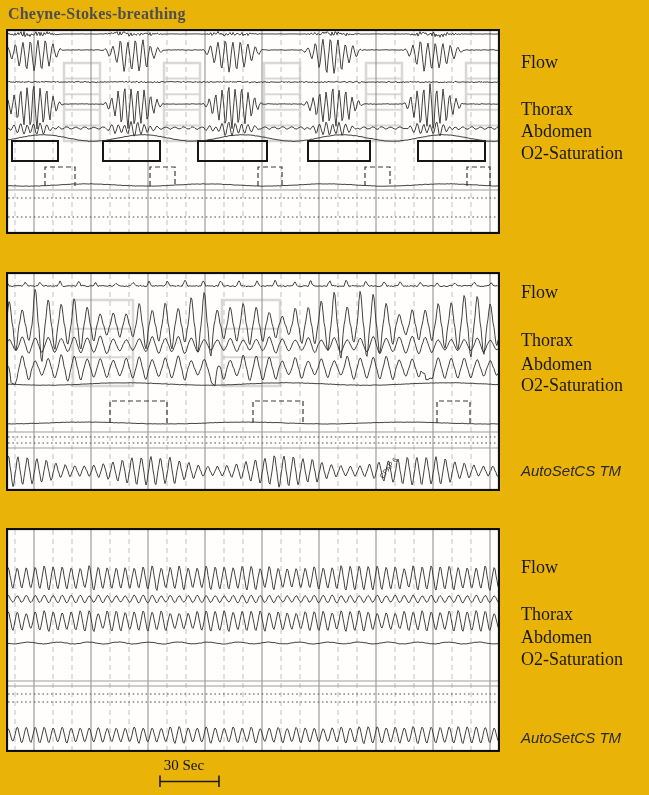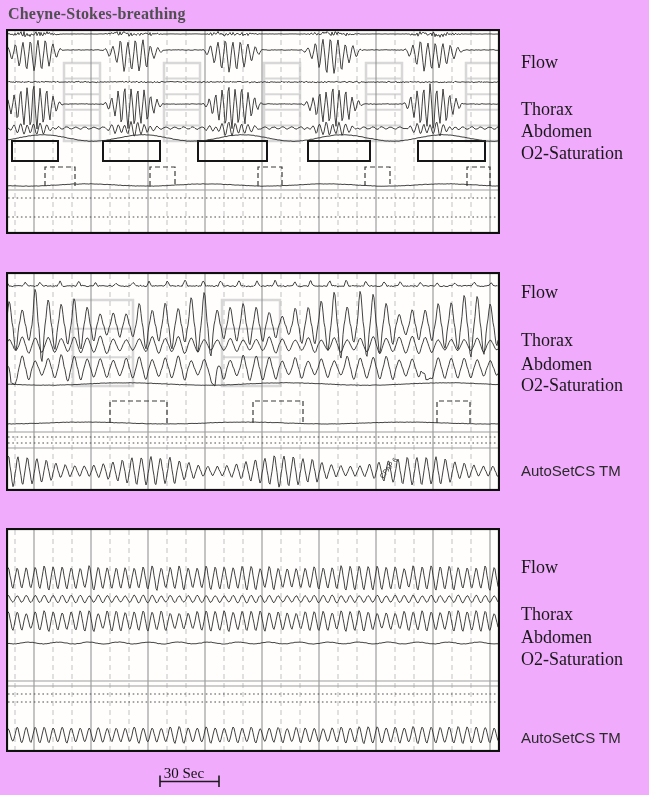--- a/index.html
+++ b/index.html
@@ -1,23 +1,23 @@
 <!DOCTYPE html>
 <html><head>
 <meta charset="utf-8">
 <style>
   html,body{margin:0;padding:0;background:#fff;}
-  .screen{position:relative;width:649px;height:795px;background:#f0abfc;overflow:hidden;
+  .screen{position:relative;width:649px;height:795px;background:#eab308;overflow:hidden;
           font-family:"Liberation Serif","DejaVu Serif",serif;}
   .panel-title{position:absolute;left:8px;font-size:16px;color:#171717;white-space:nowrap;letter-spacing:.2px;}
   .panel-title.primary{font-weight:bold;color:#4f4f4f;}
   .wave{position:absolute;display:block;background:#fffefd;}
   .sig-label{position:absolute;left:521px;font-size:18px;color:#181818;white-space:nowrap;line-height:1;}
-  .sig-label.sans{font-family:"Liberation Sans","DejaVu Sans",sans-serif;font-size:15px;color:#2a2a2a;}
-  .scale-text{position:absolute;left:152px;top:757px;width:64px;text-align:center;font-size:15px;color:#111;margin-top:8px;}
+  .sig-label.sans{font-family:"Liberation Sans","DejaVu Sans",sans-serif;font-size:15px;color:#2a2a2a;font-style:italic;}
+  .scale-text{position:absolute;left:152px;top:757px;width:64px;text-align:center;font-size:15px;color:#111;}
   .scale-svg{position:absolute;left:158px;top:774px;}
   .anno-text{font-family:"Liberation Sans","DejaVu Sans",sans-serif;fill:#333;}
 </style>
 </head>
 <body>
 
 <div class="screen">
 
   <div class="panel-title primary" style="top:5px;">Cheyne-Stokes-breathing</div>
   <svg class="wave" width="494" height="205" viewBox="0 0 494 205" style="left: 6px; top: 29px;">

